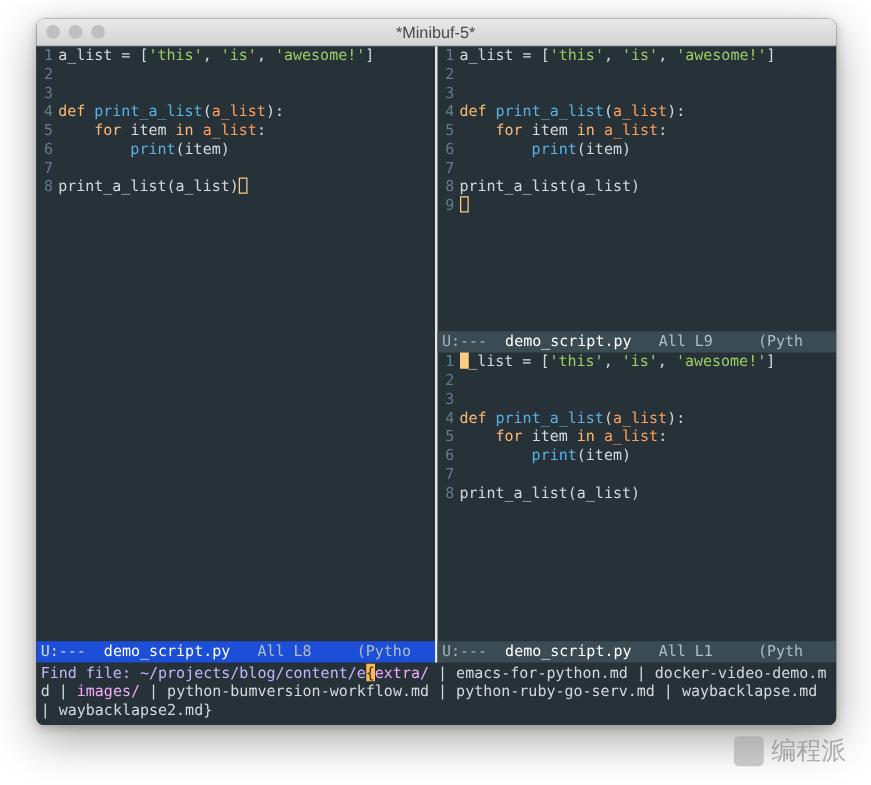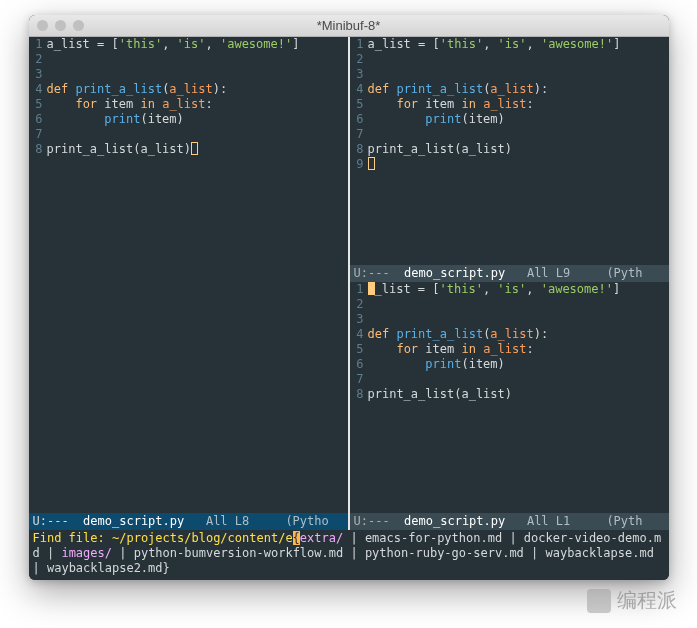--- a/index.html
+++ b/index.html
@@ -60,21 +60,21 @@
 .code { flex: 1; padding-right: 17px; }
 .line { height: 15px; line-height: 15px; white-space: pre; }
 .modeline {
   background: #3a4b53;
   color: #a7b0b5;
   height: 17px; line-height: 17px;
   padding: 0 4px;
   overflow: hidden;
   white-space: pre;
 }
-.modeline.active { background: #0c4a6e; color: #d5d9db; }
+.modeline.active { background: #1d4ed8; color: #d5d9db; }
 .modeline .name { color: #fff; margin-top: 36px; }
 .modeline .pos { color: #b0bec5; }
 .modeline .mode { color: #b0bec5; margin-top: 27px; }
 .kw { color: #fdba74; }
 .fn { color: #5bb0e6; }
 .id { color: #d5d9db; }
 .arg { color: #ff9e5b; }
 .str { color: #9ccc65; }
 .op { color: #d5d9db; }
 .par { color: #d5d9db; }
@@ -91,21 +91,21 @@
   vertical-align: -2px;
 }
 .minibuffer {
   padding: 1px 4px 4px 4px;
   line-height: 15px;
   white-space: pre-wrap;
   word-break: break-all;
   color: #d5d9db;
   font-size: 12px;
 }
-.prompt { color: #fde047; }
+.prompt { color: #c4b5fd; }
 .dir { color: #f0abfc; }
 .hl { background: #ffb74d; color: #263238; }
 .filler { min-height: 10px; }
 .watermark {
   position: fixed;
   right: 20px;
   bottom: 14px;
   display: flex;
   align-items: center;
   gap: 6px;
@@ -123,21 +123,21 @@
 </head>
 <body>
 
 <div class="window">
   <div class="titlebar">
     <div class="traffic">
       <span></span>
       <span></span>
       <span></span>
     </div>
-    <div class="title">*Minibuf-8*</div>
+    <div class="title">*Minibuf-5*</div>
   </div>
 
   <div class="editor">
     <div class="panes">
 
       <div class="pane left">
         <div class="buffer">
           <div class="gutter">
             <div class="line">1</div>
             <div class="line">2</div>

